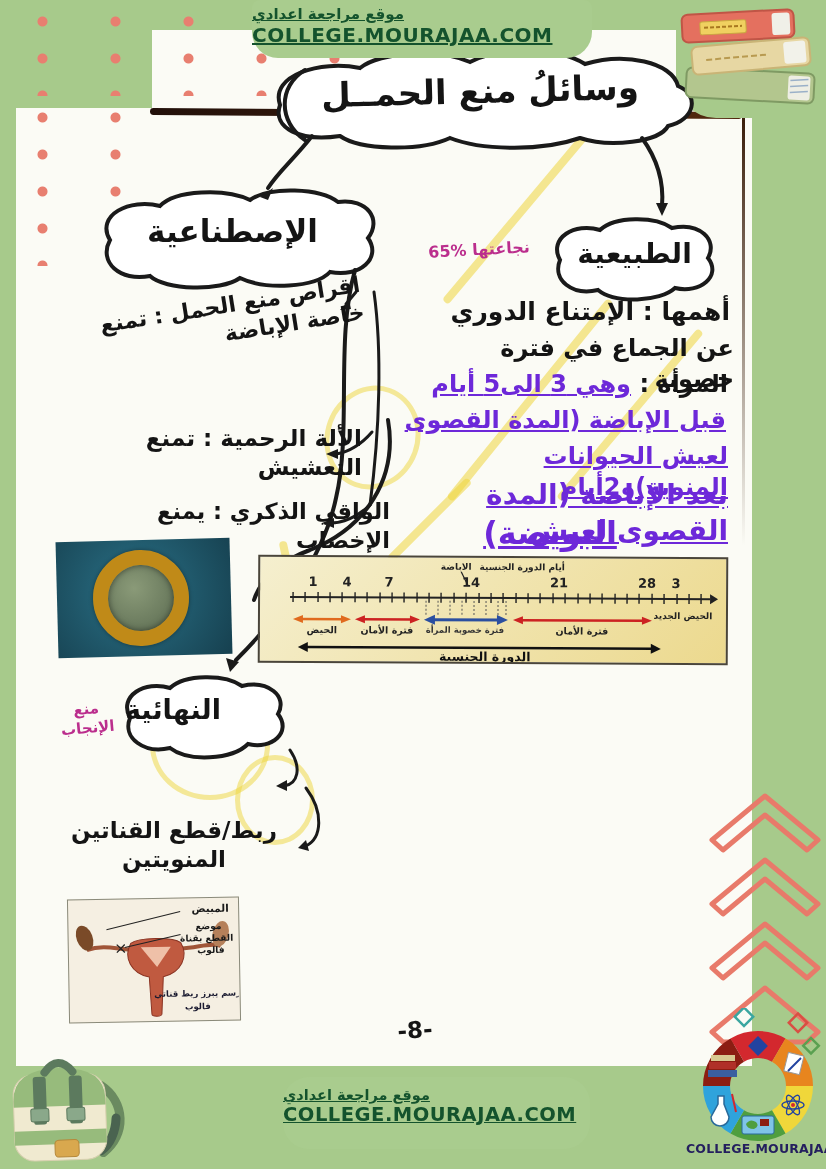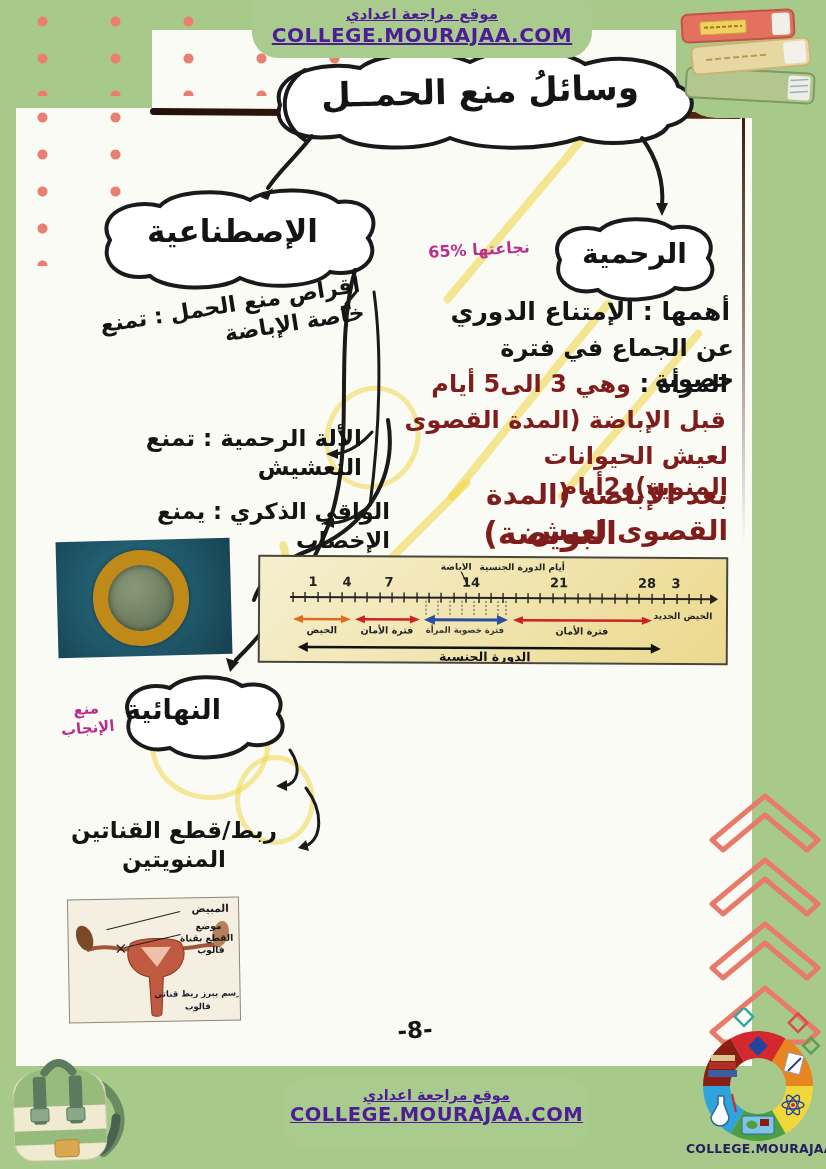--- a/index.html
+++ b/index.html
@@ -3,25 +3,25 @@
 <meta charset="utf-8">
 <style>
   html,body{margin:0;padding:0;}
   #page{position:relative;width:826px;height:1169px;background:#a7ca8b;overflow:hidden;
         font-family:"DejaVu Sans",sans-serif;}
   .abs{position:absolute;}
   .paper{left:16px;top:26px;width:736px;height:1048px;background:#fbfbf5;border-radius:6px;}
   .dots{background-image:radial-gradient(circle,#e87f70 4.5px,rgba(0,0,0,0) 5.5px);
         background-size:73px 37px;background-position:6px 3px;}
   .greenblock{background:#a7ca8b;}
-  .badge{background:#a9cc8e;text-align:center;color:#4c1d95;}
+  .badge{background:#a9cc8e;text-align:left;color:#14532d;}
   .badge .l1{font-size:15px;font-weight:bold;text-decoration:underline;direction:rtl;}
   .badge .l2{font-size:20px;font-weight:bold;text-decoration:underline;letter-spacing:.5px;}
   .t{position:absolute;font-weight:bold;direction:rtl;color:#141414;line-height:1.28;}
-  .blue{color:#7f1d1d;}
+  .blue{color:#6d28d9;text-decoration:underline;}
   .pink{color:#bb2e8d;}
   .hl{position:absolute;background:rgba(238,213,60,.55);border-radius:5px;}
   .hlring{position:absolute;border:5px solid rgba(238,213,60,.5);border-radius:50%;background:transparent;}
   svg text{font-family:"DejaVu Sans",sans-serif;font-weight:bold;}
   .edge{background:linear-gradient(to right,#22100a,#53290f);border-radius:4px;}
 </style>
 </head>
 <body>
 
 <div id="page">
@@ -188,21 +188,21 @@
       <text x="140" y="31" font-size="9" fill="#1a1a1a" text-anchor="middle">موضع</text>
       <text x="138" y="43" font-size="9" fill="#1a1a1a" text-anchor="middle">القطع بقناة</text>
       <text x="142" y="55" font-size="9" fill="#1a1a1a" text-anchor="middle">فالوب</text>
       <text x="128" y="98" font-size="8.5" fill="#1a1a30" text-anchor="middle">رسم يبرز ربط قناتي</text>
       <text x="128" y="111" font-size="8.5" fill="#1a1a30" text-anchor="middle">فالوب</text>
     </svg>
   </div>
 
   <div class="t" style="left:290px;top:70px;width:380px;font-size:34px;text-align:center;transform:rotate(-1.5deg);">وسائلُ منع الحمــل</div>
   <div class="t" style="left:100px;top:212px;width:265px;font-size:31px;text-align:center;">الإصطناعية</div>
-  <div class="t" style="left:552px;top:236px;width:165px;font-size:28px;text-align:center;">الرحمية</div>
+  <div class="t" style="left:552px;top:236px;width:165px;font-size:28px;text-align:center;">الطبيعية</div>
   <div class="t pink" style="left:420px;top:240px;width:118px;font-size:16px;text-align:center;transform:rotate(-3deg);">نجاعتها %65</div>
 
   <div class="t" style="left:398px;top:296px;width:332px;font-size:25px;text-align:right;">أهمها : الإمتناع الدوري</div>
   <div class="t" style="left:416px;top:333px;width:318px;font-size:24px;text-align:right;">عن الجماع في فترة خصوبة</div>
   <div class="t" style="left:396px;top:369px;width:332px;font-size:24px;text-align:right;"><span>المرأة :</span> <span class="blue">وهي 3 الى5 أيام</span></div>
   <div class="t blue" style="left:390px;top:405px;width:336px;font-size:24px;text-align:right;">قبل الإباضة (المدة القصوى</div>
   <div class="t blue" style="left:382px;top:441px;width:346px;font-size:24px;text-align:right;">لعيش الحيوانات المنوية)و2أيام</div>
   <div class="t blue" style="left:378px;top:477px;width:350px;font-size:28px;text-align:right;">بعد الإباضة (المدة القصوى لعيش</div>
   <div class="t blue" style="left:430px;top:513px;width:240px;font-size:32px;text-align:center;">البويضة)</div>
 

